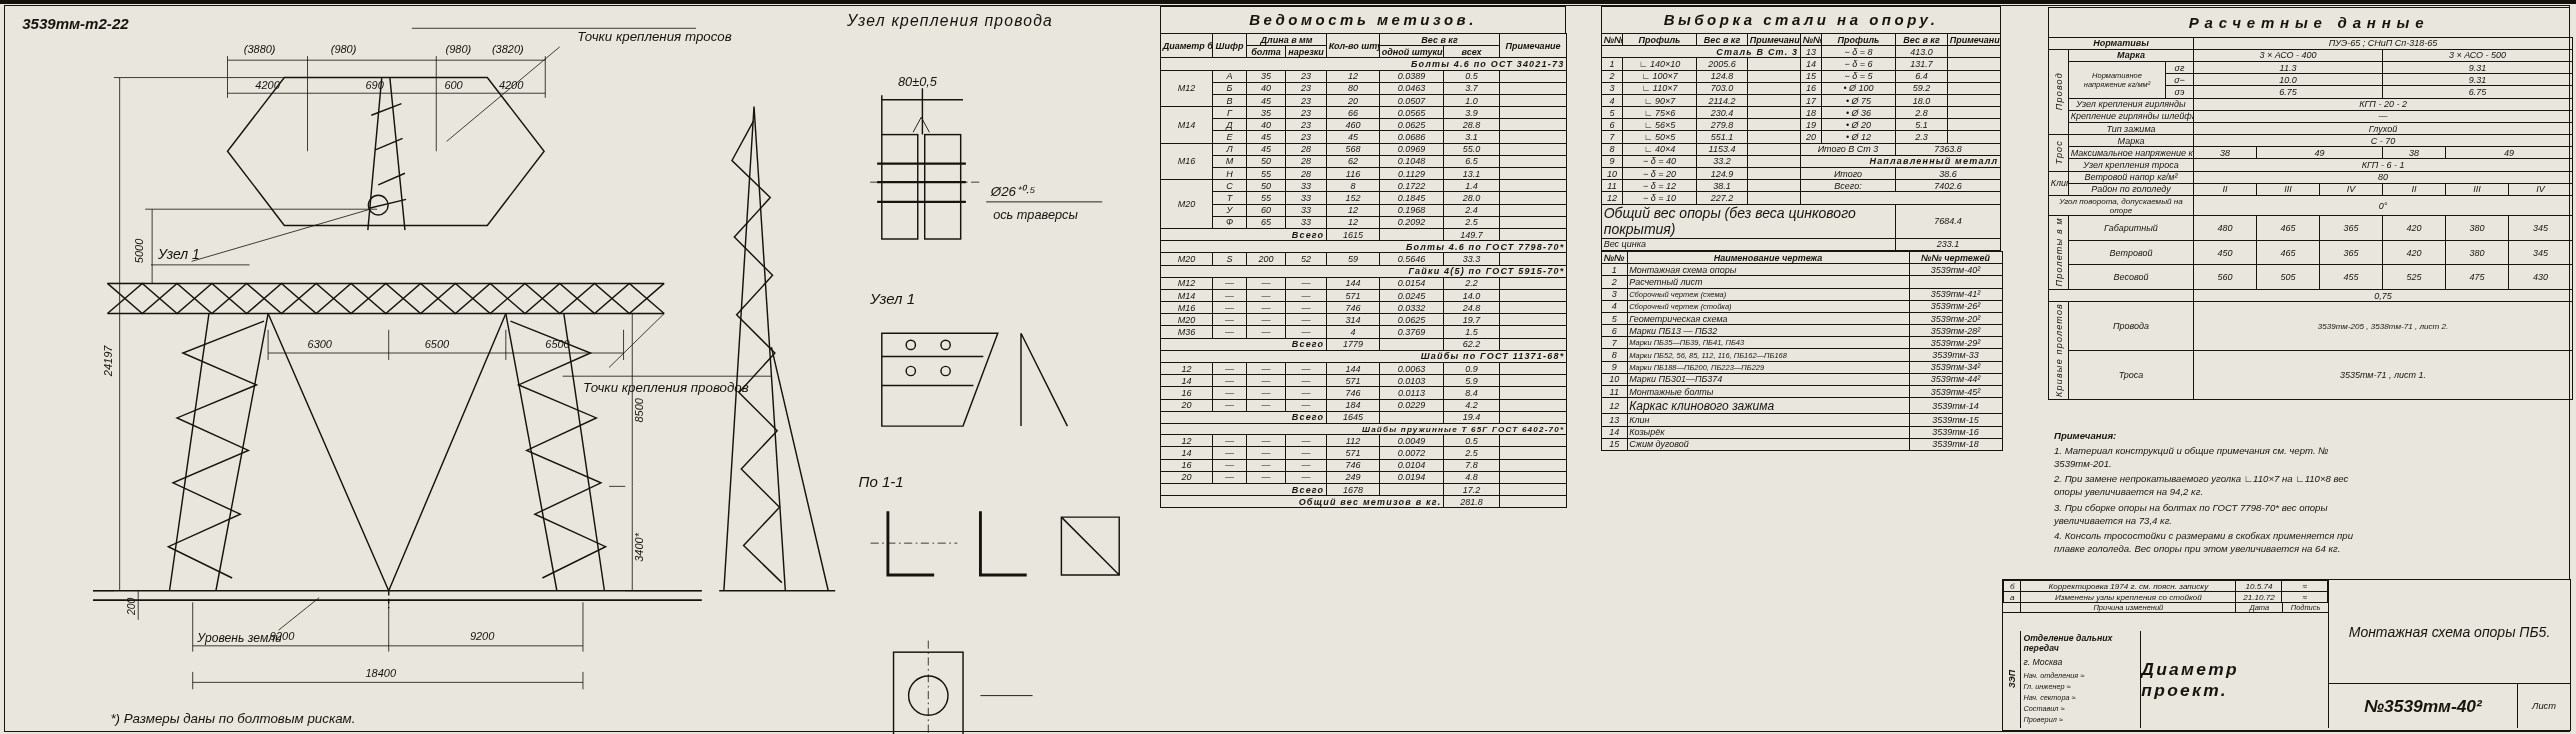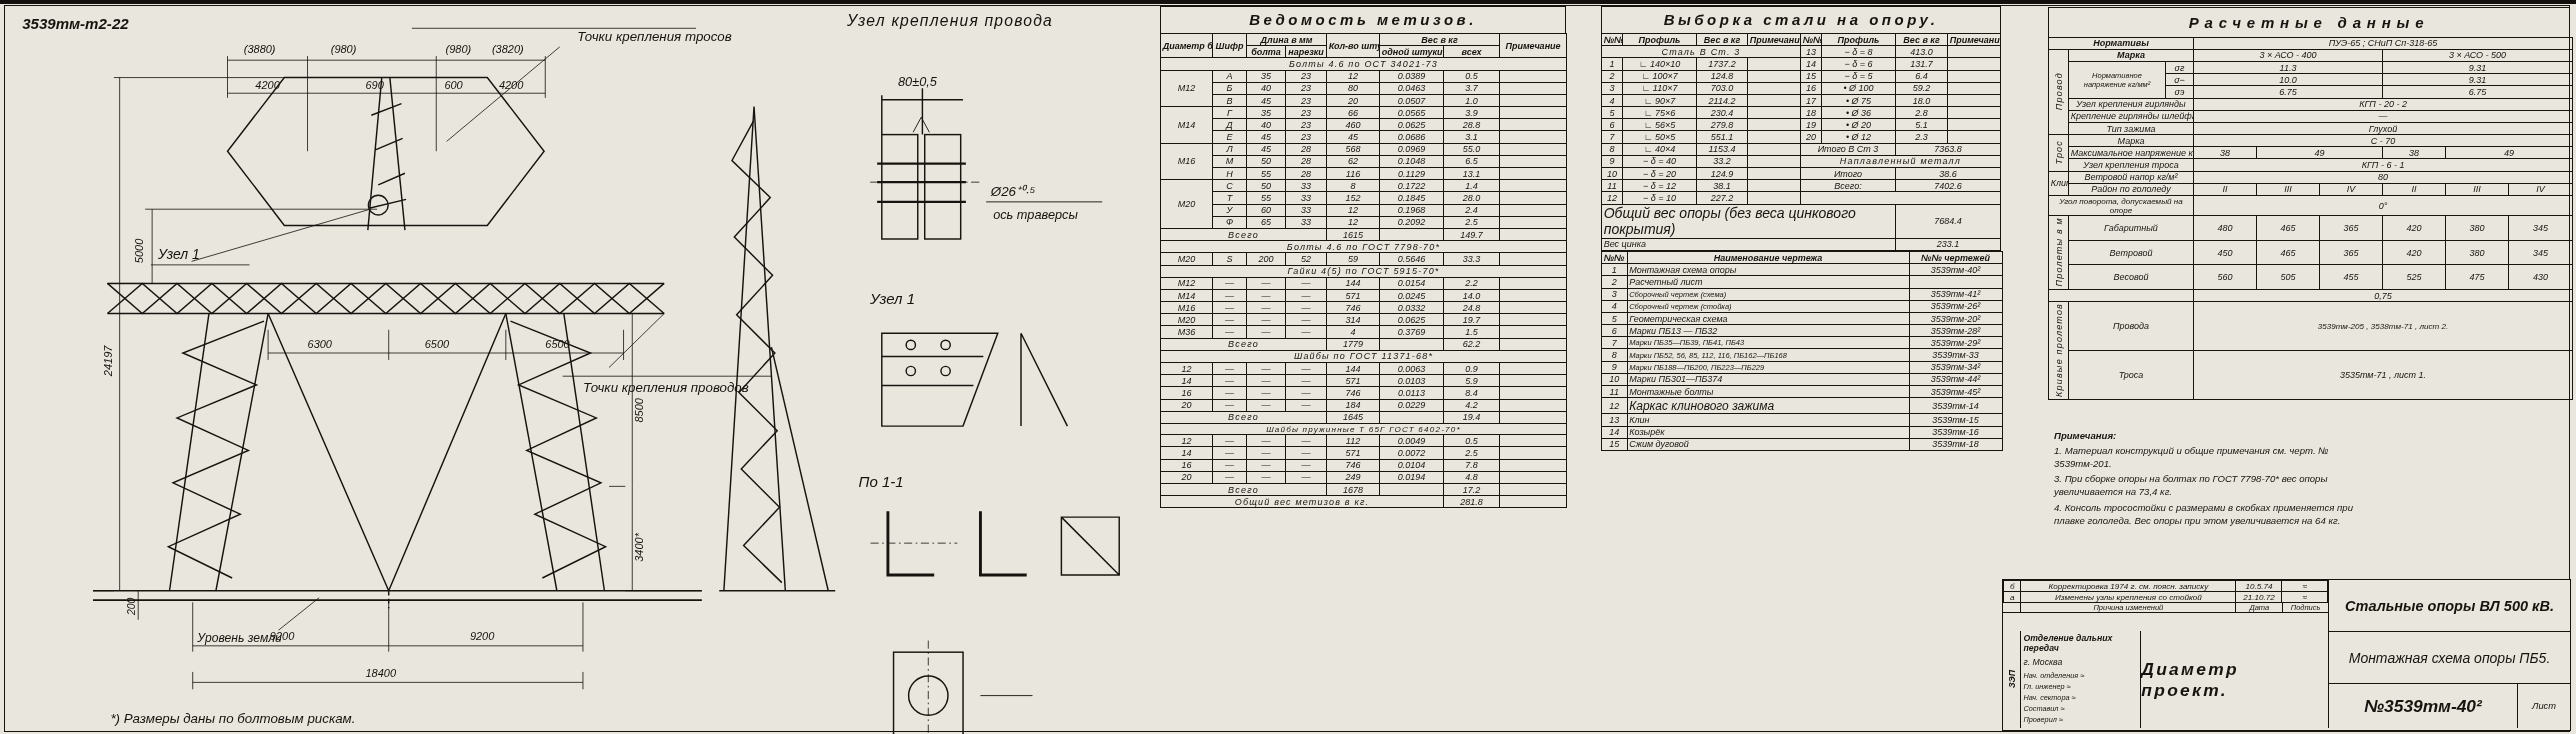--- a/index.html
+++ b/index.html
@@ -9,21 +9,21 @@
     font-family:"Liberation Sans",sans-serif;
   }
   .scan-top{position:absolute;left:0;top:0;width:2576px;height:4.1px;background:#13110d;}
   .frame{position:absolute;left:3.5px;top:4.6px;width:2564px;height:725px;border:1.7px solid #17140f;pointer-events:none;}
   .pos{position:absolute;}
   .hand{font-style:italic;}
   .title{font-style:italic;font-weight:bold;letter-spacing:3.5px;text-align:center;font-size:15px;}
   table{border-collapse:collapse;table-layout:fixed;background:transparent;}
   td{border:1.2px solid #17140f;font-size:9px;text-align:center;padding:0.6px 1.7px;
      font-style:italic;overflow:hidden;white-space:nowrap;color:#17140f;}
-  td.sec{font-weight:normal;letter-spacing:1.2px;}
+  td.sec{font-weight:bold;letter-spacing:1.2px;text-align:right;}
   td.left{text-align:left;}
   td.vert{width:20px;}
   td.vert span{writing-mode:vertical-rl;transform:rotate(180deg);display:inline-block;letter-spacing:1.2px;}
   .notes{font-size:9.6px;font-style:italic;line-height:1.35;}
   .notes .nt{margin-bottom:2.3px;}
   svg text{font-family:"Liberation Sans",sans-serif;font-style:italic;fill:#17140f;}
   .tb td{font-size:8.1px;}
   .dimnum{font-size:19px;}
 </style>
 </head>
@@ -530,21 +530,21 @@
         <tr>
           <td colspan="4" class="sec">Сталь В Ст. 3</td>
           <td>13</td>
           <td>− δ = 8</td>
           <td>413.0</td>
           <td></td>
         </tr>
         <tr>
           <td>1</td>
           <td>∟ 140×10</td>
-          <td>1737.2</td>
+          <td>2005.6</td>
           <td></td>
           <td>14</td>
           <td>− δ = 6</td>
           <td>131.7</td>
           <td></td>
         </tr>
         <tr>
           <td>2</td>
           <td>∟ 100×7</td>
           <td>124.8</td>
@@ -872,20 +872,21 @@
           <td colspan="6">3535тм-71 , лист 1.</td>
         </tr>
       </tbody>
   </table>
 </div>
 
 <div class="pos notes" style="left:2054px;top:430px;width:325px;">
   <div style="font-weight:bold;margin-bottom:2.3px;">Примечания:</div>
   <div>
       <div class="nt">1. Материал конструкций и общие примечания см. черт. № 3539тм-201.</div>
+      <div class="nt">2. При замене непрокатываемого уголка ∟110×7 на ∟110×8 вес опоры увеличивается на 94,2 кг.</div>
       <div class="nt">3. При сборке опоры на болтах по ГОСТ 7798-70* вес опоры увеличивается на 73,4 кг.</div>
       <div class="nt">4. Консоль тросостойки с размерами в скобках применяется при плавке гололеда. Вес опоры при этом увеличивается на 64 кг.</div>
     </div>
 </div>
 
 <div class="pos" style="left:2002px;top:579px;width:567px;height:150px;border:1.7px solid #17140f;background:#e9e6de;">
   <table class="tb" style="width:325px;">
     <colgroup>
         <col style="width:17.4px">
         <col style="width:215px">
@@ -926,21 +927,20 @@
           <div class="nt">Нач. сектора  ≈</div>
           <div class="nt">Составил  ≈</div>
           <div class="nt">Проверил  ≈</div>
         </div>
     </div>
     <div style="width:189px;display:flex;align-items:center;justify-content:center;border-right:0;">
       <span class="hand" style="font-size:17.4px;font-weight:bold;letter-spacing:2.3px;">Диаметр проект.</span>
     </div>
   </div>
   <div style="position:absolute;left:325px;top:0;width:241px;height:148px;border-left:1.7px solid #17140f;display:flex;flex-direction:column;">
-    <div class="hand" style="flex:1;border-bottom:1.2px solid #17140f;font-size:14.5px;font-weight:bold;display:flex;align-items:center;justify-content:center;text-align:center;">Стальные опоры ВЛ 500 кВ.</div>
     <div class="hand" style="flex:1;border-bottom:1.2px solid #17140f;font-size:14px;display:flex;align-items:center;justify-content:center;text-align:center;">Монтажная схема опоры ПБ5.</div>
     <div style="height:44px;display:flex;">
       <div class="hand" style="flex:1;display:flex;align-items:center;justify-content:center;font-size:17.4px;font-weight:bold;">№3539тм-40²</div>
       <div class="hand" style="width:52px;border-left:1.2px solid #17140f;display:flex;align-items:center;justify-content:center;font-size:9.3px;">Лист</div>
     </div>
   </div>
 </div>
 
 
 </body></html>

